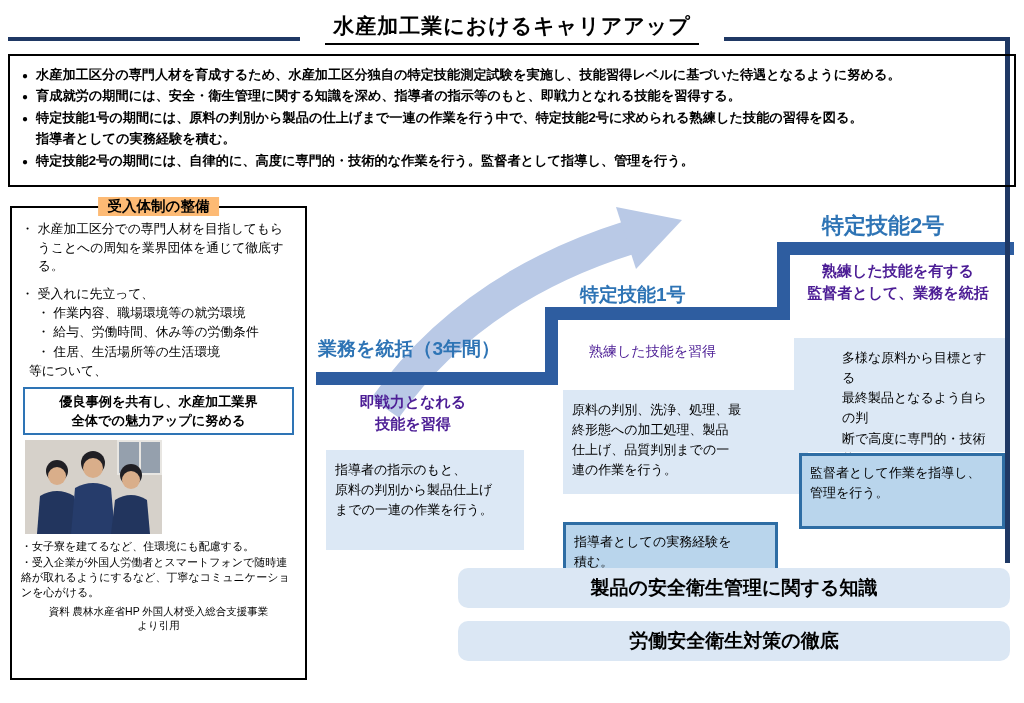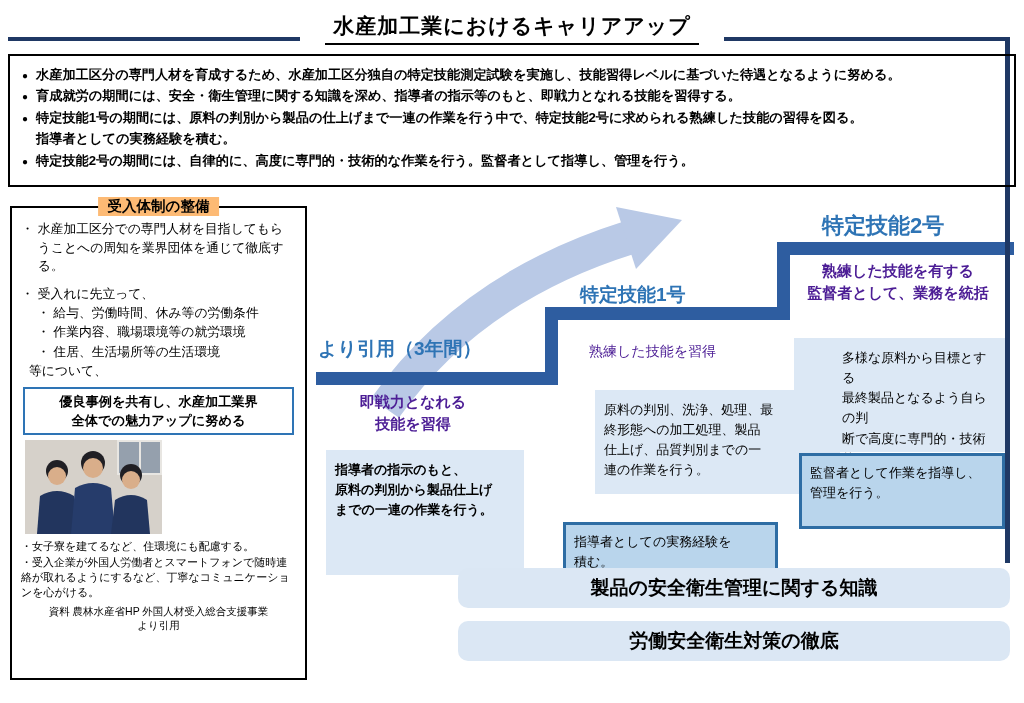--- a/index.html
+++ b/index.html
@@ -48,22 +48,22 @@
   .stage-label.s1 { left:318px; top:336px; font-size:19px; }
   .stage-label.s2 { left:580px; top:282px; font-size:19px; }
   .stage-label.s3 { left:822px; top:211px; font-size:22px; }
 
   .stage-sub { position:absolute; color:#4c1d95; z-index:2; }
   .stage-sub.sub1 { left:322px; top:391px; width:182px; text-align:center; font-size:15px; font-weight:700; line-height:1.45; }
   .stage-sub.sub2 { left:589px; top:343px; font-size:14px; font-weight:500; }
   .stage-sub.sub3 { left:790px; top:260px; width:216px; text-align:center; font-size:15px; font-weight:700; line-height:1.45; }
 
   .task-box { position:absolute; background:#dce8f5; font-size:13px; font-weight:500; line-height:1.55; padding:10px 9px; z-index:2; }
-  .task-box.t1 { left:326px; top:450px; width:198px; height:125px;font-weight:bold; }
-  .task-box.t2 { left:563px; top:390px; width:245px; height:104px;margin-left:32px; }
+  .task-box.t1 { left:326px; top:450px; width:198px; height:100px; }
+  .task-box.t2 { left:563px; top:390px; width:245px; height:104px; }
   .task-box.t3 { left:794px; top:338px; width:211px; height:114px;padding-left:48px; }
 
   .hl-box { position:absolute; background:#b9d5ec; border:3px solid #2e6da4; font-size:13px; font-weight:500; line-height:1.5; padding:7px 8px; z-index:2; }
   .hl-box.h2 { left:563px; top:497px; width:215px; height:64px;margin-top:25px; }
   .hl-box.h3 { left:799px; top:453px; width:206px; height:76px; }
 
   .bottom-bar { position:absolute; left:458px; width:552px; height:40px; background:#dbe7f4; border-radius:10px; text-align:center; line-height:40px; font-size:19px; font-weight:700; z-index:2; }
   .bottom-bar.b1 { top:568px; }
   .bottom-bar.b2 { top:621px; }
 </style>
@@ -106,22 +106,22 @@
       <span class="dot">・</span>
       <span>水産加工区分での専門人材を目指してもらうことへの周知を業界団体を通じて徹底する。</span>
     </div>
 
     <div class="acc-gap"></div>
 
     <div class="acc-row">
       <span class="dot">・</span>
       <span>受入れに先立って、</span>
     </div>
+    <div class="acc-sub">・ 作業内容、職場環境等の就労環境</div>
     <div class="acc-sub">・ 給与、労働時間、休み等の労働条件</div>
-    <div class="acc-sub">・ 作業内容、職場環境等の就労環境</div>
     <div class="acc-sub">・ 住居、生活場所等の生活環境</div>
     <div class="acc-cont">等について、</div>
 
     <div class="acc-highlight pre">優良事例を共有し、水産加工業界
 全体での魅力アップに努める</div>
 
     <svg class="photo" width="137" height="94" viewBox="0 0 137 94">
       <rect width="137" height="94" fill="#d6d1ca"></rect>
       <rect x="93" y="0" width="44" height="34" fill="#95a0ad"></rect>
       <rect x="93" y="1" width="43" height="33" fill="none" stroke="#e8e6e2" stroke-width="2"></rect>
@@ -147,21 +147,21 @@
     <path d="M 385 408 C 440 330 520 272 628 238" stroke="#b9c9e6" stroke-width="34" fill="none"></path>
     <polygon points="636,269 616,207 682,220" fill="#b9c9e6"></polygon>
   </svg>
 
   <div class="step bar1"></div>
   <div class="step riser1"></div>
   <div class="step bar2"></div>
   <div class="step riser2"></div>
   <div class="step bar3"></div>
 
-  <div class="stage-label s1">より引用（3年間）</div>
+  <div class="stage-label s1">業務を統括（3年間）</div>
   <div class="stage-sub sub1 pre">即戦力となれる
 技能を習得</div>
   <div class="task-box t1 pre">指導者の指示のもと、
 原料の判別から製品仕上げ
 までの一連の作業を行う。</div>
 
   <div class="stage-label s2">特定技能1号</div>
   <div class="stage-sub sub2">熟練した技能を習得</div>
   <div class="task-box t2 pre">原料の判別、洗浄、処理、最
 終形態への加工処理、製品

